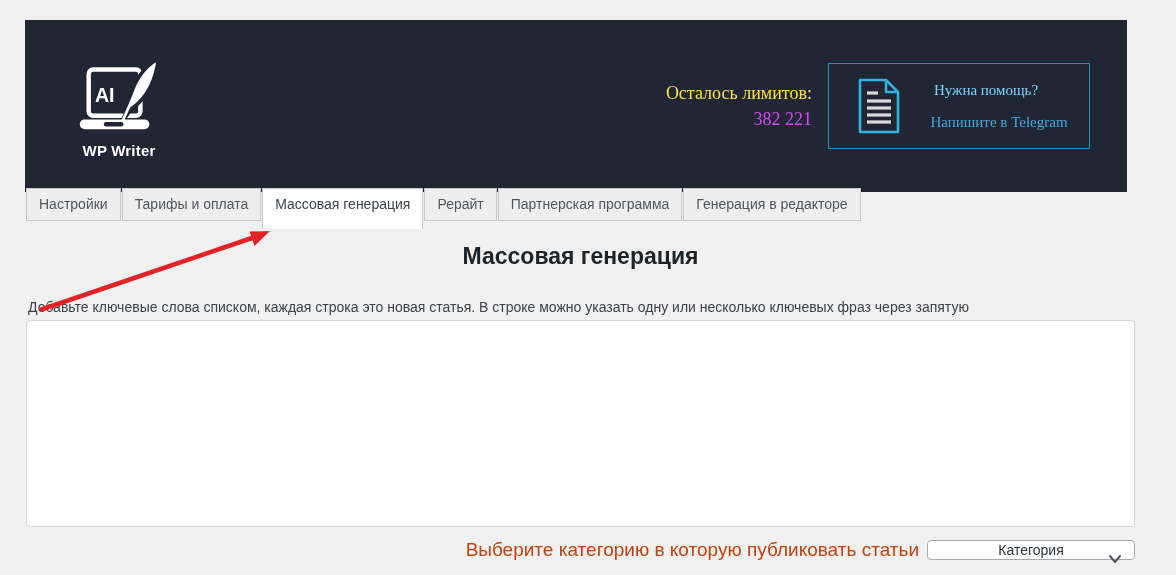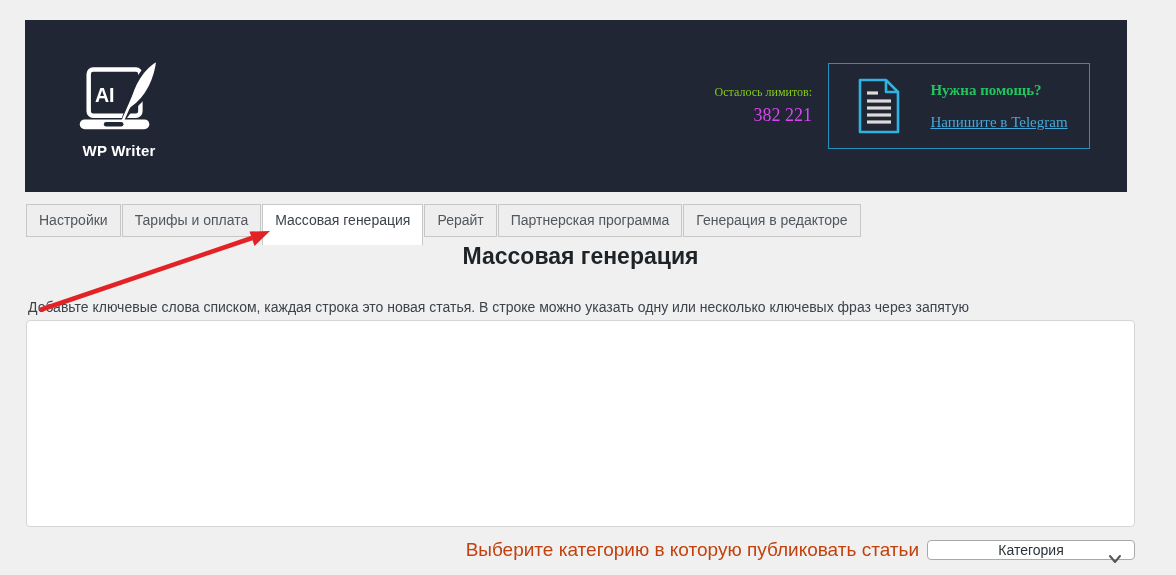--- a/index.html
+++ b/index.html
@@ -11,34 +11,34 @@
     position:absolute; left:25px; top:20px; width:1102px; height:172px;
     background:#202634; display:flex; align-items:center; justify-content:space-between;
     padding:0 37px 0 48px;
   }
   .brand { display:flex; flex-direction:column; align-items:center; margin-top:4px; }
   .brand-icon { width:92px; height:82px; display:block; }
   .brand-name { color:#fff; font-weight:bold; font-size:15px; margin-top:3px; letter-spacing:.2px; }
 
   .topbar-right { display:flex; align-items:center; }
   .limits { text-align:right; font-family:"Liberation Serif", serif; margin-right:16px; line-height:1.45; }
-  .limits-label { color:#84cc16; font-size:12px; }
+  .limits-label { color:#fde047; font-size:18px; }
   .limits-value { color:#d946ef; font-size:18px; }
 
   .help-box {
     width:262px; height:86px; border:1px solid #2492c0;
     display:flex; align-items:center; padding:0 18px 0 28px;
   }
   .doc-icon { width:44px; height:56px; flex:0 0 auto; }
   .help-texts { flex:1; text-align:center; font-family:"Liberation Serif", serif; }
-  .help-title { color:#22c55e; font-size:15px; font-weight:bold; margin-bottom:14px; }
-  .help-link { color:#44a8d8; font-size:15px; text-decoration:underline; cursor:pointer;margin-left:26px; }
+  .help-title { color:#7dd3fc; font-size:15px; font-weight:normal; margin-bottom:14px; }
+  .help-link { color:#44a8d8; font-size:15px; cursor:pointer;margin-left:26px; }
 
   
-  .tabs { position:absolute; left:26px; top:204px; display:flex; align-items:flex-start; }
+  .tabs { position:absolute; left:26px; top:188px; display:flex; align-items:flex-start; }
   .tab {
     display:block; background:#eeeeee; border:1px solid #c7c7c7;
     padding:7px 12px 0; height:33px; font-size:14px; color:#50575e;
     text-decoration:none; cursor:pointer; white-space:nowrap; margin-right:1px;
   }
   .tab.active { background:#ffffff; height:41px; border-bottom:none; color:#3c434a; }
 
   
   .page-title {
     position:absolute; left:26px; top:243px; width:1109px;

